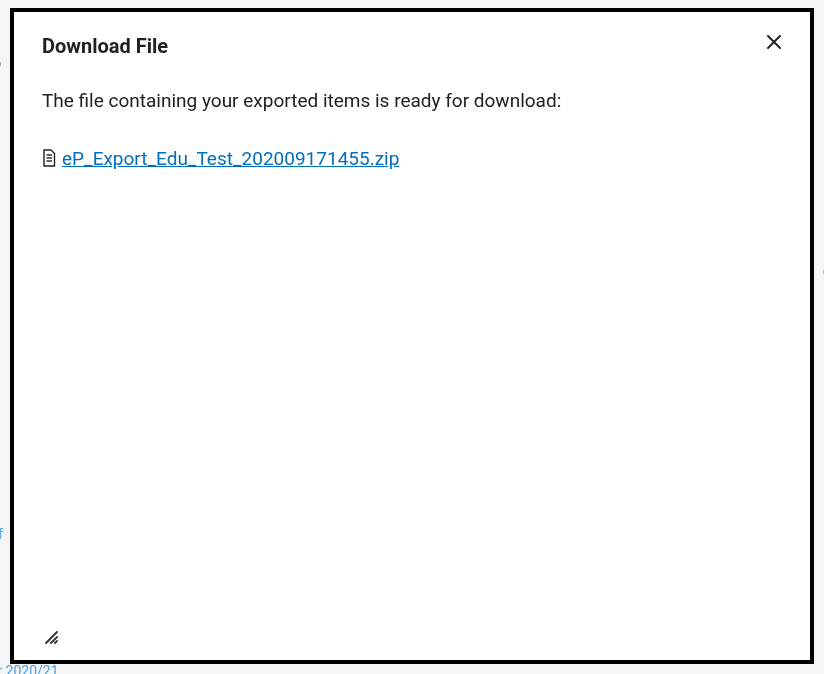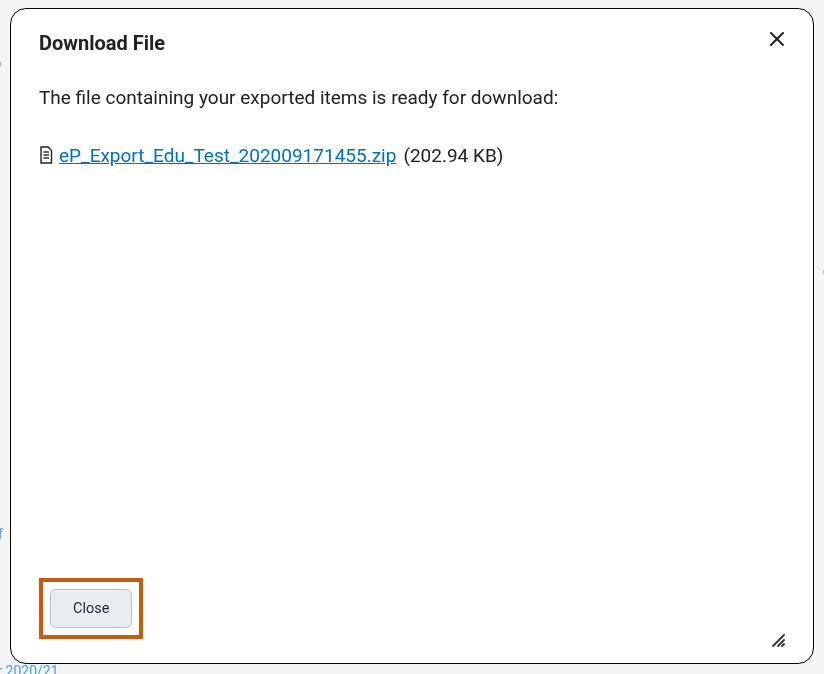--- a/index.html
+++ b/index.html
@@ -27,22 +27,22 @@
     .bg-7 { top: 526px; left: -10px; color: #4aa0e6; }
     .bg-10 { top: 663px; left: -10px; color: #4aa0e6; }
 
     .modal {
       position: absolute;
       top: 8px;
       left: 10px;
       right: 10px;
       bottom: 10px;
       background: #ffffff;
-      border: 1px solid #000000;
-      border-radius: 16px;
+      border: 4px solid #000000;
+      border-radius: 0;
       display: flex;
       flex-direction: column;
       z-index: 10;
       box-shadow: 0 0 0 0 rgba(0,0,0,0);
     }
     .modal-header {
       display: flex;
       align-items: flex-start;
       justify-content: space-between;
       padding: 22px 28px 0 28px;
@@ -156,27 +156,23 @@
     <div class="file-row">
       <span class="file-icon">
         <svg viewBox="0 0 14 18" fill="none" stroke="currentColor" stroke-width="1.4">
           <path d="M2 1 H9 L12.5 4.5 V17 H2 Z"></path>
           <line x1="4.5" y1="6" x2="10" y2="6"></line>
           <line x1="4.5" y1="9" x2="10" y2="9"></line>
           <line x1="4.5" y1="12" x2="10" y2="12"></line>
         </svg>
       </span>
       <a href="#" class="file-link">eP_Export_Edu_Test_202009171455.zip</a>
-      <span class="file-size">(202.94 KB)</span>
     </div>
   </div>
   <div class="modal-footer">
-    <div class="close-button-wrap">
-      <button class="close-button">Close</button>
-    </div>
     <span class="resize-icon">
       <svg viewBox="0 0 16 16" fill="none" stroke="currentColor" stroke-width="1.8" stroke-linecap="round">
         <line x1="4" y1="15" x2="15" y2="4"></line>
         <line x1="9" y1="15" x2="15" y2="9"></line>
         <line x1="13" y1="15" x2="15" y2="13"></line>
       </svg>
     </span>
   </div>
 </div>
 

